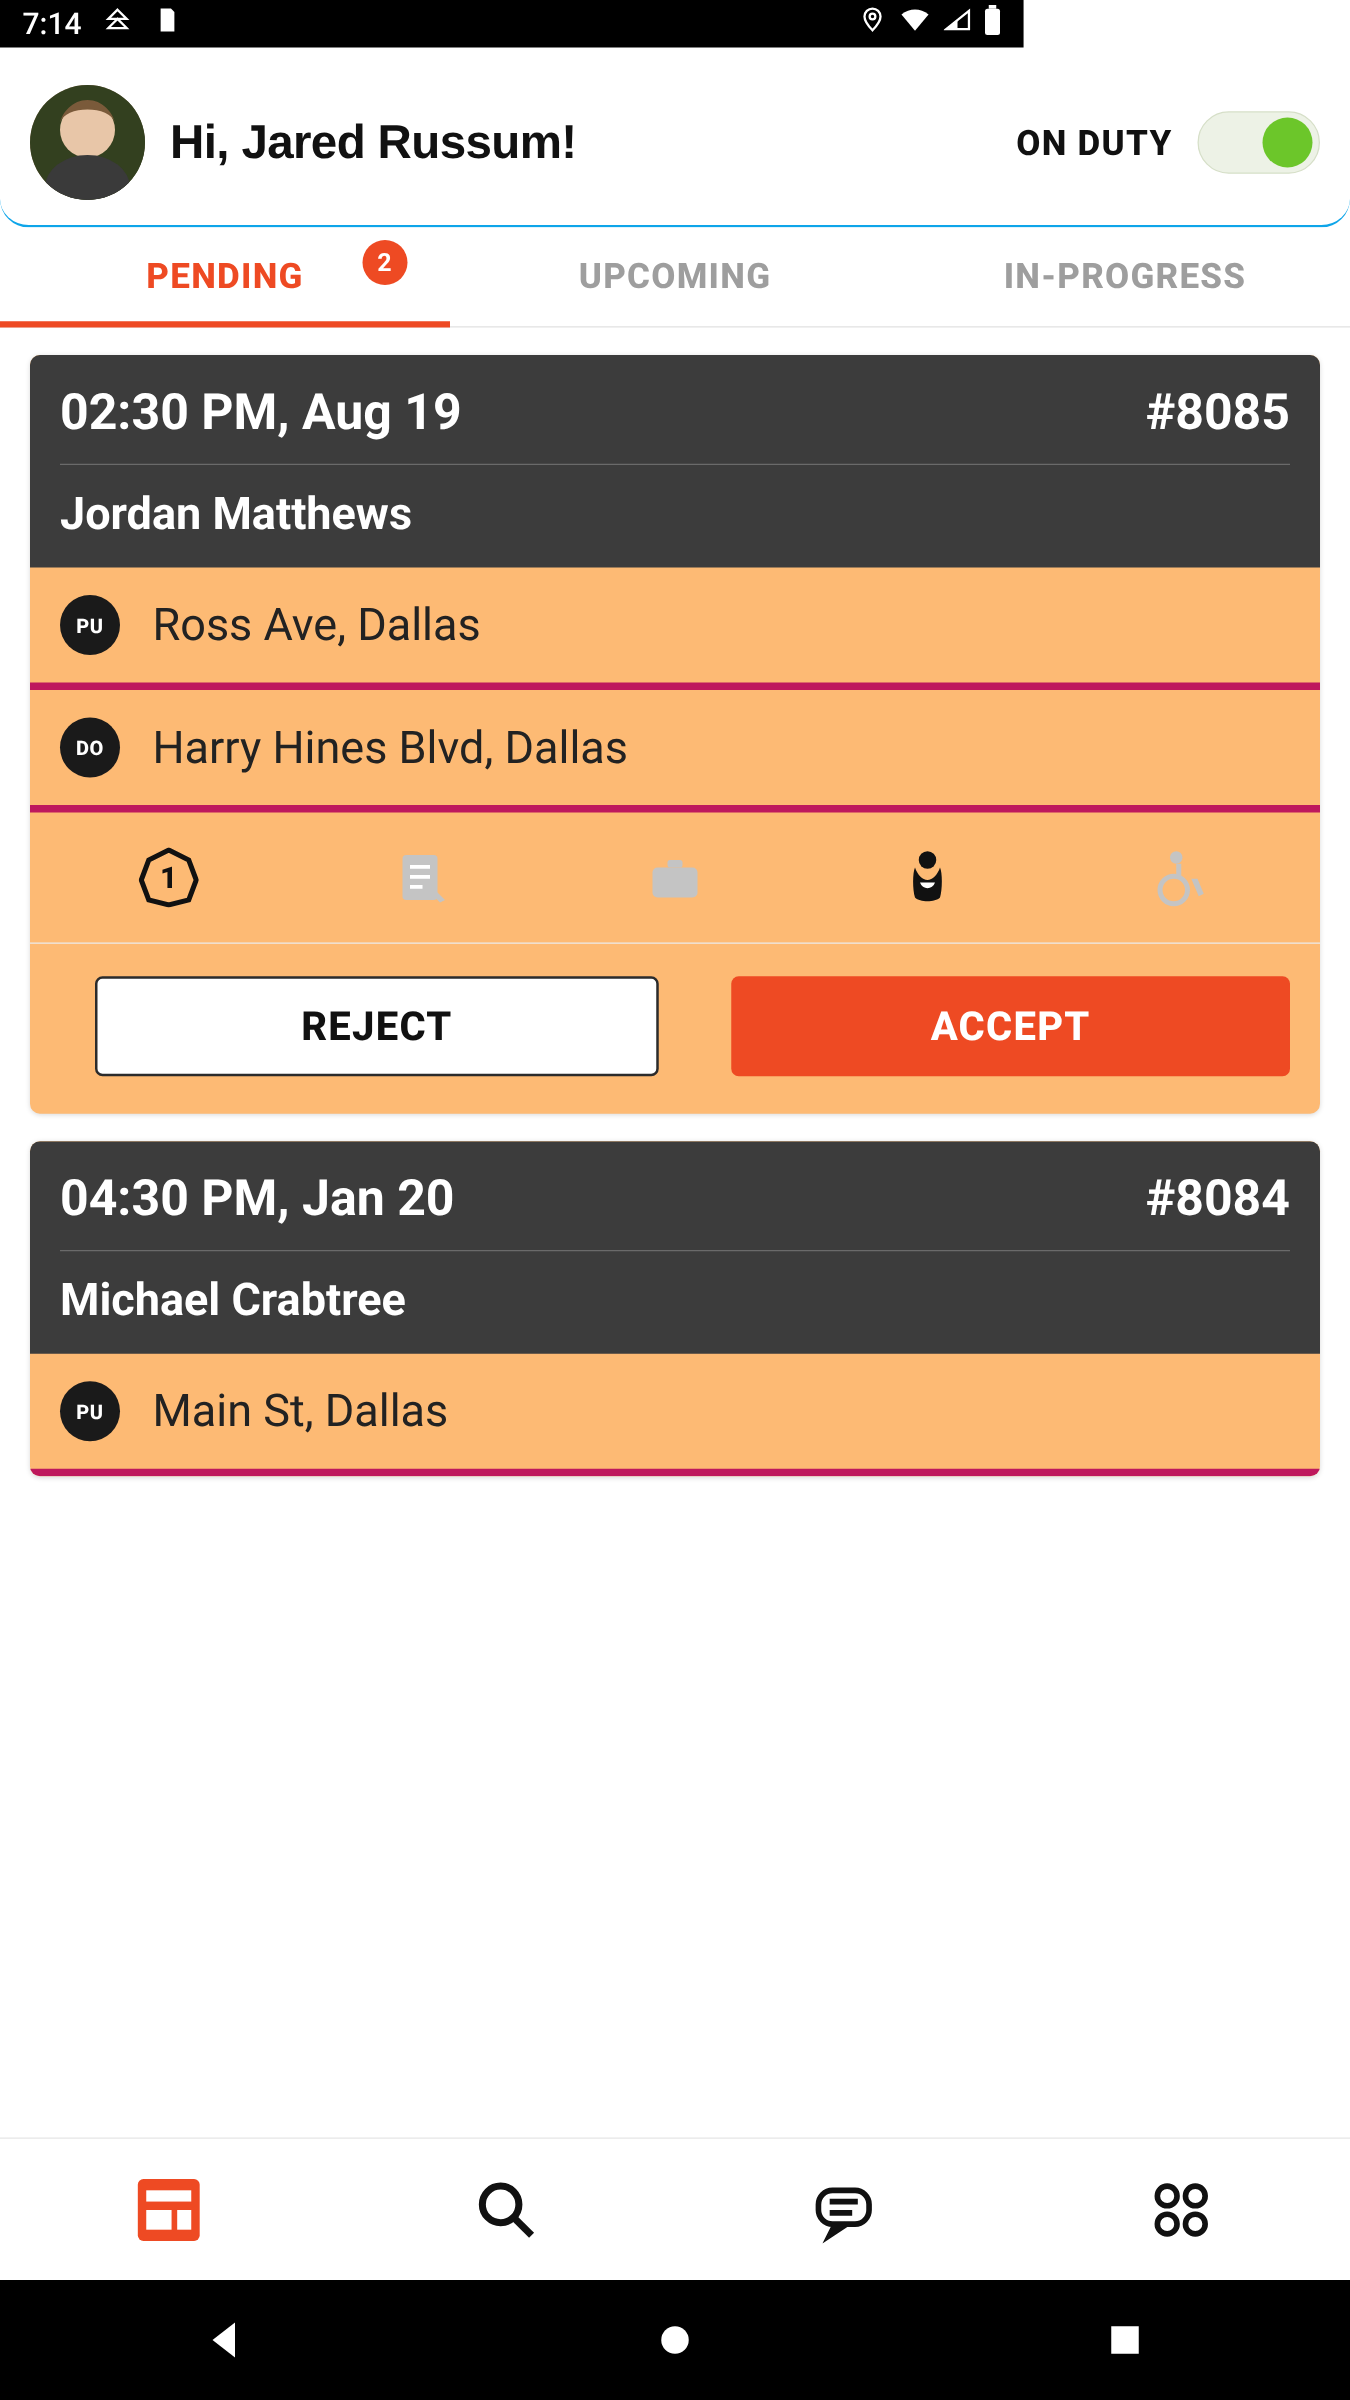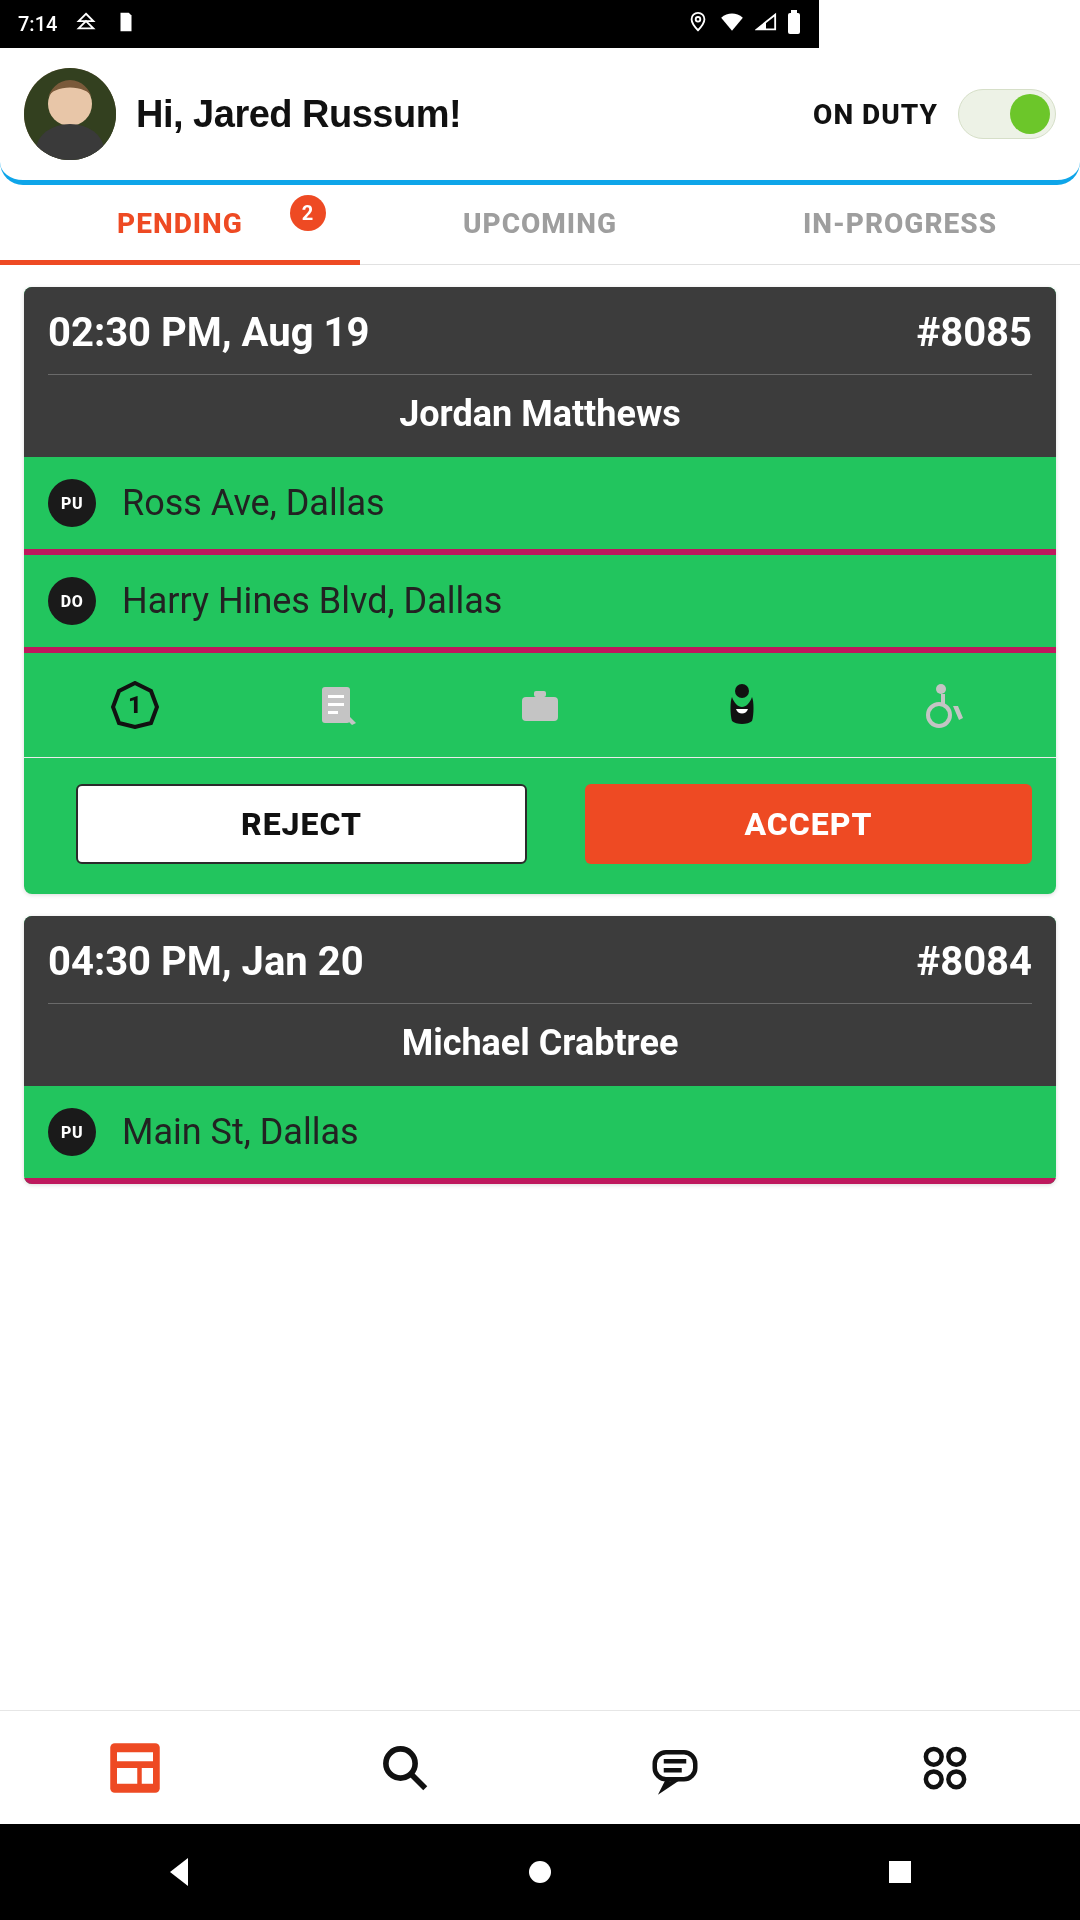--- a/index.html
+++ b/index.html
@@ -1,39 +1,39 @@
 <!DOCTYPE html>
 <html><head>
 <meta charset="utf-8">
 <style>
 * { margin: 0; padding: 0; box-sizing: border-box; font-family: -apple-system, BlinkMacSystemFont, "Segoe UI", Roboto, Helvetica, Arial, sans-serif; }
 html, body { width: 819px; height: 1456px; background: #fff; overflow: hidden; }
 
-.status-bar { height: 48px; background: #000; color: #fff; display: flex; align-items: center; justify-content: space-between; padding: 0 18px; font-size: 20px; font-weight: 500; }
+.status-bar { height: 38px; background: #000; color: #fff; display: flex; align-items: center; justify-content: space-between; padding: 0 18px; font-size: 24px; font-weight: 500; }
 .status-bar .left { display: flex; align-items: center; gap: 18px; }
 .status-bar .right { display: flex; align-items: center; gap: 10px; }
 
-.header { display: flex; align-items: center; padding: 20px 24px 20px 24px; border-bottom: 5px solid #0ea5e9; border-radius: 23px; }
+.header { display: flex; align-items: center; padding: 20px 24px 20px 24px; border-bottom: 2px solid #0ea5e9; border-radius: 23px; }
 .avatar { width: 92px; height: 92px; border-radius: 50%; background: linear-gradient(135deg,#c9a58a 0%,#8a6a54 40%,#2e3a1e 100%); margin-right: 20px; flex-shrink: 0; overflow:hidden; position:relative;}
 .avatar svg{width:100%;height:100%;}
 .greeting { font-size: 38px; font-weight: 800; letter-spacing: -0.5px; color: #111; font-family: "Arial Black", sans-serif;}
 .duty-wrap { margin-left: auto; display: flex; align-items: center; gap: 20px; }
 .duty-label { font-size: 28px; font-weight: 800; letter-spacing: 1px; color: #111; }
 .toggle { width: 98px; height: 50px; border-radius: 25px; background: #edf2e6; border: 1px solid #d6dfc8; position: relative; }
 .toggle .knob { width: 40px; height: 40px; border-radius: 50%; background: #6cc62a; position: absolute; top: 4px; right: 5px; }
 
 .tabs { display: flex; border-bottom: 1px solid #e1e1e1; }
 .tab { flex: 1; text-align: center; padding: 22px 0 24px; font-size: 28px; font-weight: 800; letter-spacing: 1px; color: #9e9e9e; position: relative; }
 .tab.active { color: #ee4a23; }
 .tab.active::after { content:""; position:absolute; left:0; right:46%; transform:translateX(0); bottom:-1px; height:5px; background:#ee4a23; width:100%;}
 .tabs .tab:first-child.active::after{left:0;width:100%;}
 .badge { position: absolute; top: 10px; right: 34px; width: 36px; height: 36px; border-radius: 50%; background: #ee4a23; color: #fff; font-size: 20px; font-weight: 700; display: flex; align-items: center; justify-content: center; }
 
 .list { padding: 22px 24px 0; }
-.card { border-radius: 8px; overflow: hidden; box-shadow: 0 1px 4px rgba(0,0,0,0.15); margin-bottom: 22px; background:#22c55e;text-align:center;}
+.card { border-radius: 8px; overflow: hidden; box-shadow: 0 1px 4px rgba(0,0,0,0.15); margin-bottom: 22px; background:#fdba74;}
 .card-header { background: #3c3c3c; color: #fff; padding: 22px 24px 22px; }
 .card-header .row1 { display: flex; justify-content: space-between; align-items: baseline; padding-bottom: 18px; border-bottom: 1px solid #6a6a6a; }
 .card-time { font-size: 40px; font-weight: 700; }
 .card-id { font-size: 40px; font-weight: 700; }
 .card-name { font-size: 36px; font-weight: 700; padding-top: 18px; }
 
 .loc-row { display: flex; align-items: center; gap: 26px; padding: 22px 24px; border-bottom: 6px solid #be185d; }
 .loc-badge { width: 48px; height: 48px; border-radius: 50%; background: #1a1a1a; color: #fff; font-size: 16px; font-weight: 800; display: flex; align-items: center; justify-content: center; letter-spacing: 0.5px; flex-shrink:0;}
 .loc-text { font-size: 36px; color: #222; }
 

